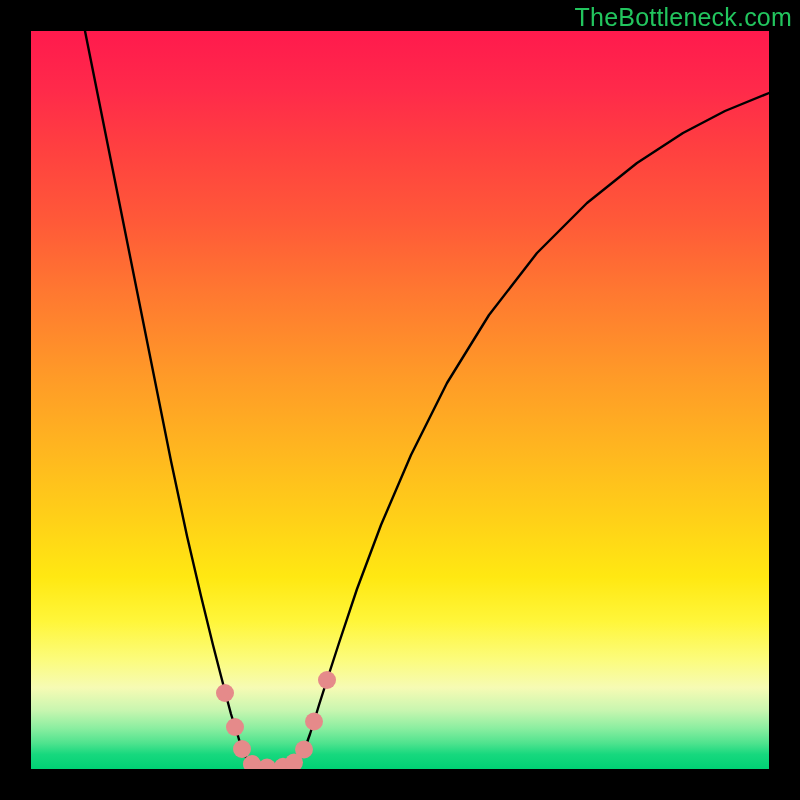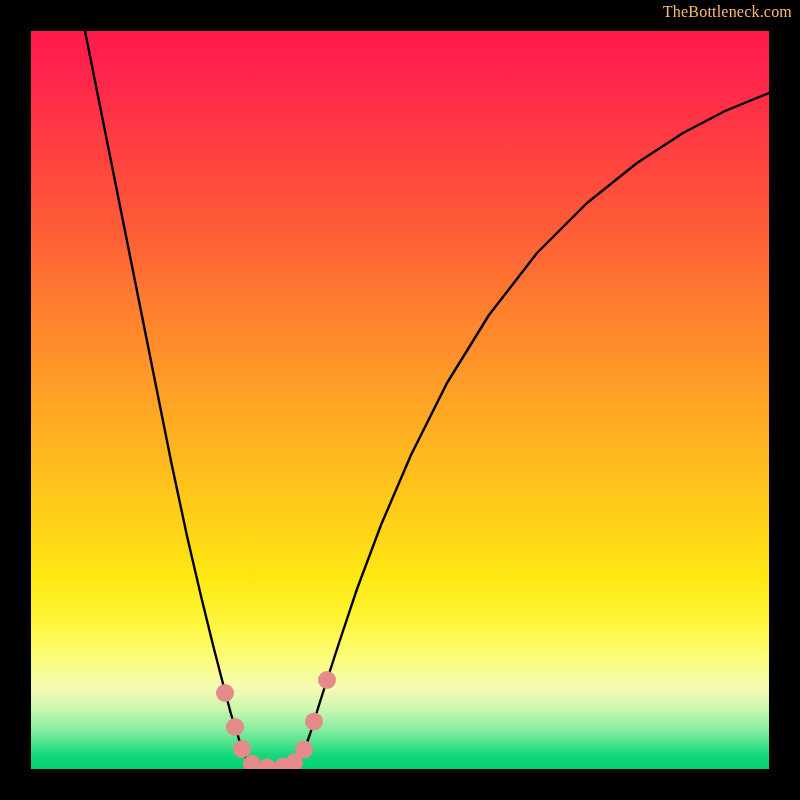--- a/index.html
+++ b/index.html
@@ -46,25 +46,24 @@
     position: absolute;
     left: 0; top: 0;
     width: 738px;
     height: 738px;
     pointer-events: none;
   }
   .watermark {
     position: absolute;
     top: 3px;
     right: 8px;
-    color: #fdba74;
-    font-size: 16px;
+    color: #22c55e;
+    font-size: 25px;
     letter-spacing: 0.2px;
     user-select: none;
-    font-family: Liberation Serif, serif;
   }
 </style>
 </head>
 <body>
 
 <div class="stage">
   <div class="watermark">TheBottleneck.com</div>
   <div class="plot">
     <svg class="curve-layer" viewBox="0 0 738 738" preserveAspectRatio="none">
       <path id="curve-path" d="M54 0 L70 80 L88 170 L106 260 L124 350 L140 430 L156 505 L170 565 L182 614 L190 645 L196 668 L200 683 L204 696 L207 705 L209 712 L211 718 L213 723 L216 728.5 L221 733 L228 735.5 L236 736.6 L244 736.6 L252 735.8 L258 734.2 L263 731.6 L267 728.2 L270 724 L273 718.5 L276 711.5 L279 703 L283 690.5 L288 674 L296 649 L308 612 L326 558 L350 494 L380 424 L416 352 L458 284 L506 222 L556 172 L606 132 L652 102 L694 80 L738 62" fill="none" stroke="#000000" stroke-width="2.4" stroke-linecap="round" stroke-linejoin="round"></path>

